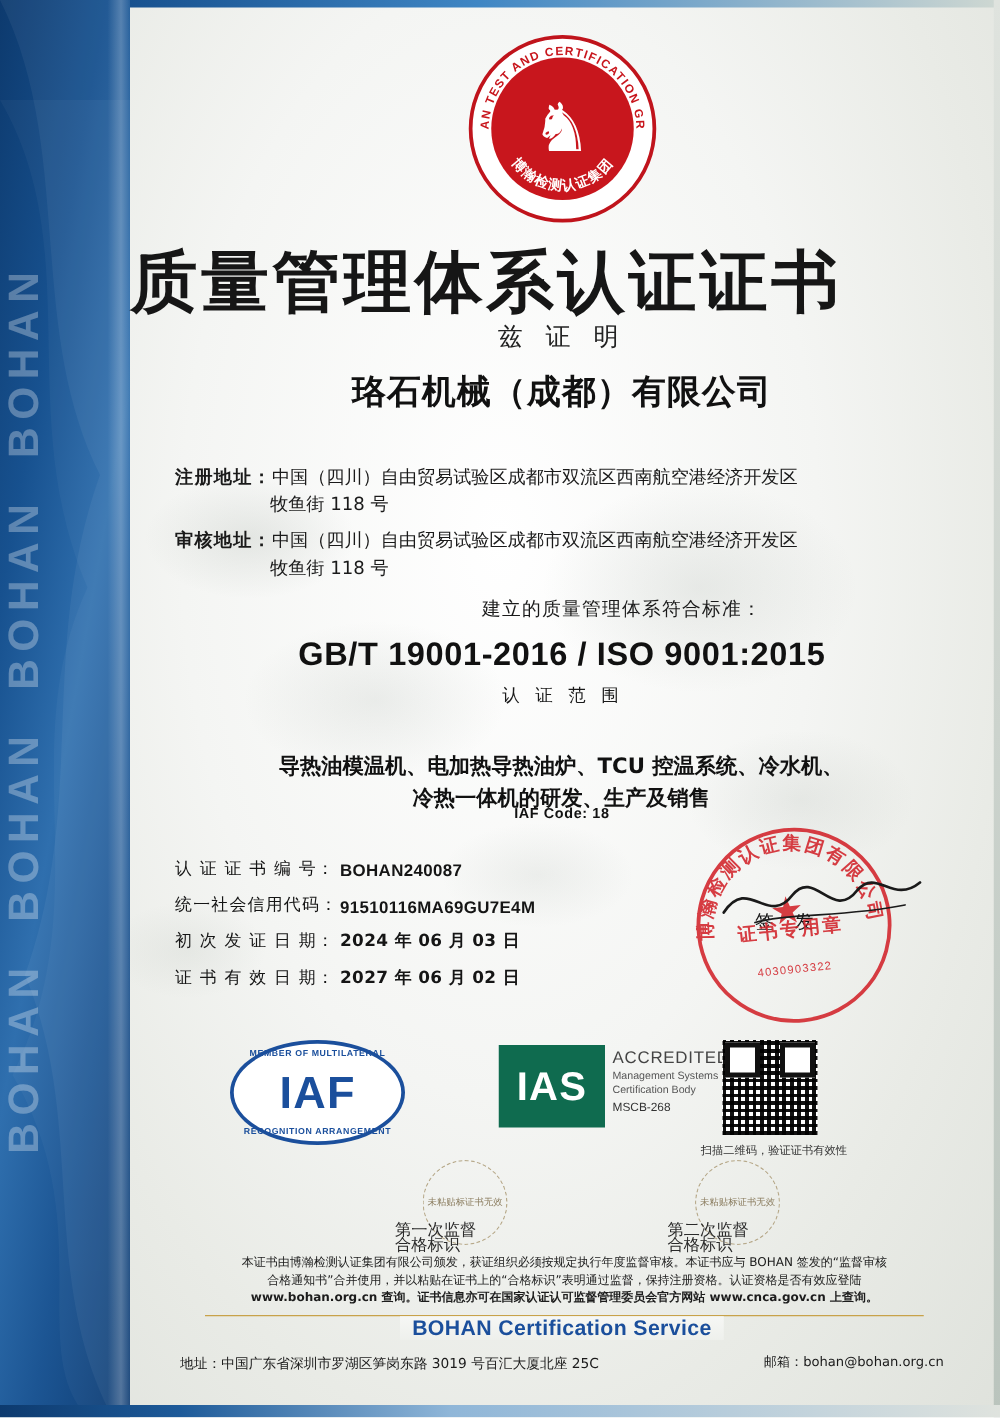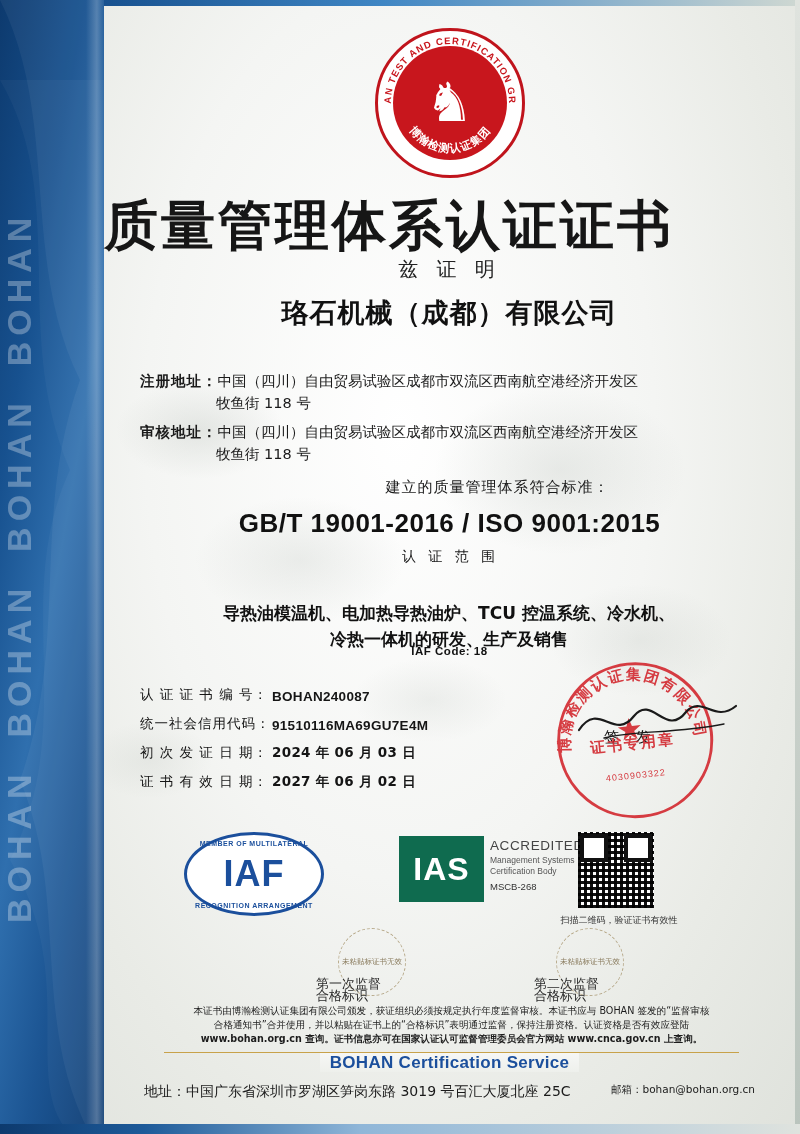--- a/index.html
+++ b/index.html
@@ -231,21 +231,21 @@
     position:absolute;left:60px;top:1052px;width:575px;height:1px;background:#c8a24a;
   }
   .brand{
     position:absolute;left:0;top:1053px;width:691px;text-align:center;
     font-family:"Liberation Sans", sans-serif;font-weight:bold;font-size:17px;color:#1b4f9c;letter-spacing:.3px;
     background:transparent;
   }
   .brand span{background:linear-gradient(180deg,#f6f7f5,#eef0ec);padding:0 10px;}
   .foot-addr{
     position:absolute;left:40px;top:1083px;
-    font-family:"DejaVu Sans", sans-serif;font-size:14px;color:#1a1a1a;
+    font-family:"DejaVu Sans", sans-serif;font-size:11px;color:#1a1a1a;
   }
   .foot-mail{
     position:absolute;right:40px;top:1083px;
     font-family:"DejaVu Sans", sans-serif;font-size:10.5px;color:#1a1a1a;padding-left:24px;
   }
 </style>
 </head>
 <body>
 
 <div class="cert">

